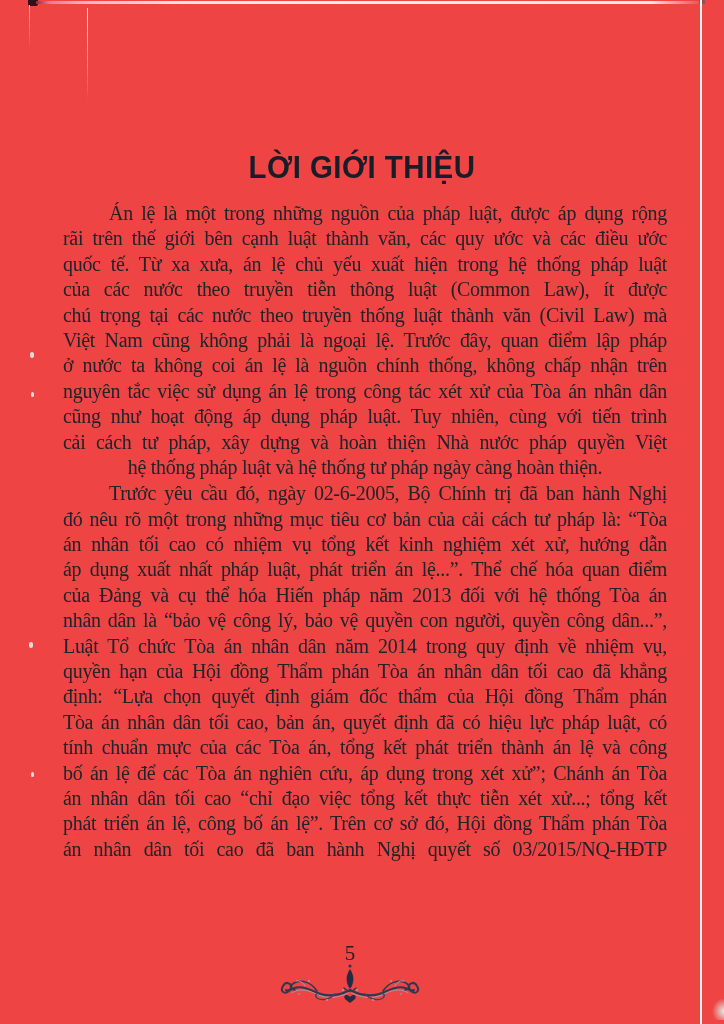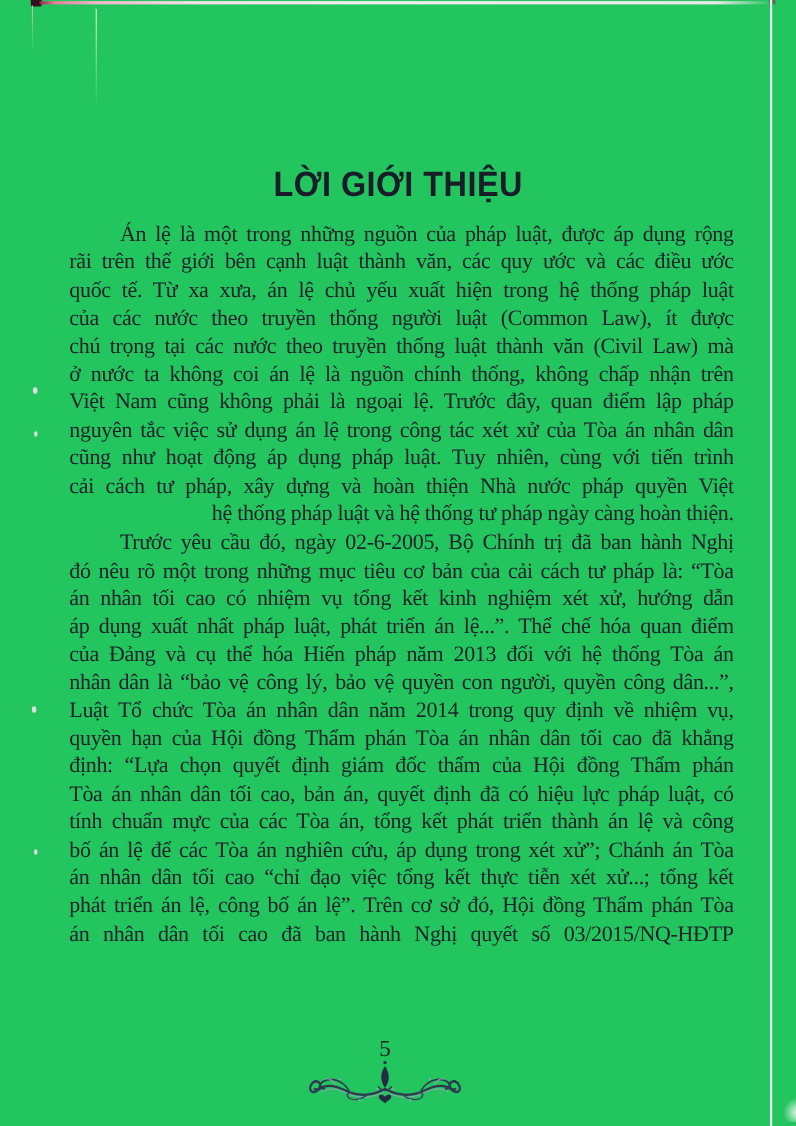--- a/index.html
+++ b/index.html
@@ -1,20 +1,20 @@
 <!DOCTYPE html>
 <html><head>
 <meta charset="utf-8">
 <style>
   html, body { margin: 0; padding: 0; background: #ffffff; }
   .page {
     position: relative;
     width: 724px;
     height: 1024px;
-    background: #22c55e;
+    background: #ef4444;
     overflow: hidden;
     font-family: "Liberation Serif", "DejaVu Serif", serif;
   }
 
   
   .artifact-top-blob {
     position: absolute; left: 28px; top: 0; width: 10px; height: 6px;
     background: #30101e; border-radius: 0 0 2px 2px;
   }
   .artifact-top-line {
@@ -74,21 +74,21 @@
   .para + .para { margin-top: 1px; }
   .line {
     height: 25.4px;
     line-height: 25.4px;
     text-align: justify;
     overflow: hidden;
     white-space: normal;
   }
   .line::after { content: ""; display: inline-block; width: 100%; height: 0; }
   .line.indent { text-indent: 46px; font-family: Liberation Serif, serif; }
-  .line.last { text-align: right; }
+  .line.last { text-align: center; }
   .line.last::after { width: 0; }
 
   
   .page-number {
     position: absolute; top: 941px; left: 0; width: 700px;
     text-align: center;
     font-size: 21px;
     color: #1d1f26;
   }
   .ornament {
@@ -114,24 +114,24 @@
   <div class="speck s3"></div>
   <div class="speck s4"></div>
 
   <h1 class="title">LỜI GIỚI THIỆU</h1>
 
   <div class="body-text" id="body-text">
       <div class="para">
         <div class="line indent">Án lệ là một trong những nguồn của pháp luật, được áp dụng rộng</div>
         <div class="line">rãi trên thế giới bên cạnh luật thành văn, các quy ước và các điều ước</div>
         <div class="line">quốc tế. Từ xa xưa, án lệ chủ yếu xuất hiện trong hệ thống pháp luật</div>
-        <div class="line">của các nước theo truyền thống người luật (Common Law), ít được</div>
+        <div class="line">của các nước theo truyền tiễn thông luật (Common Law), ít được</div>
         <div class="line">chú trọng tại các nước theo truyền thống luật thành văn (Civil Law) mà</div>
+        <div class="line">Việt Nam cũng không phải là ngoại lệ. Trước đây, quan điểm lập pháp</div>
         <div class="line">ở nước ta không coi án lệ là nguồn chính thống, không chấp nhận trên</div>
-        <div class="line">Việt Nam cũng không phải là ngoại lệ. Trước đây, quan điểm lập pháp</div>
         <div class="line">nguyên tắc việc sử dụng án lệ trong công tác xét xử của Tòa án nhân dân</div>
         <div class="line">cũng như hoạt động áp dụng pháp luật. Tuy nhiên, cùng với tiến trình</div>
         <div class="line">cải cách tư pháp, xây dựng và hoàn thiện Nhà nước pháp quyền Việt</div>
         <div class="line last">hệ thống pháp luật và hệ thống tư pháp ngày càng hoàn thiện.</div>
       </div>
       <div class="para">
         <div class="line indent">Trước yêu cầu đó, ngày 02-6-2005, Bộ Chính trị đã ban hành Nghị</div>
         <div class="line">đó nêu rõ một trong những mục tiêu cơ bản của cải cách tư pháp là: “Tòa</div>
         <div class="line">án nhân tối cao có nhiệm vụ tổng kết kinh nghiệm xét xử, hướng dẫn</div>
         <div class="line">áp dụng xuất nhất pháp luật, phát triển án lệ...”. Thể chế hóa quan điểm</div>

